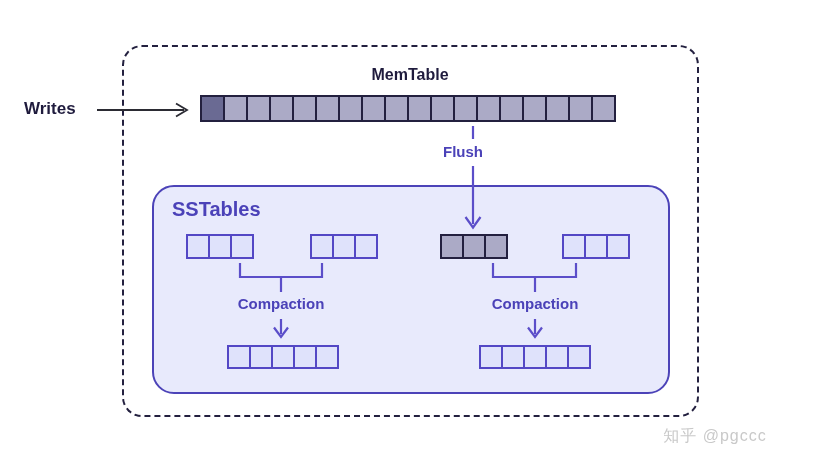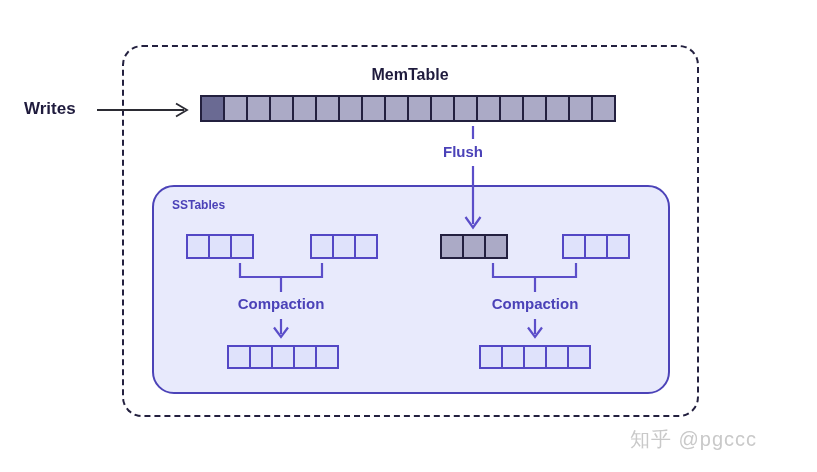--- a/index.html
+++ b/index.html
@@ -13,26 +13,26 @@
     left:122px;top:45px;width:573px;height:368px;
     border:2px dashed #23203f;border-radius:20px;
   }
   
   .lbl{position:absolute;font-weight:bold;white-space:nowrap;text-align:center;}
   .navy{color:#1f1b3d;}
   .purple{color:#4b42b8;}
   .writes-lbl{left:24px;top:99px;font-size:17px;}
   .memtable-title{left:200px;top:66px;width:420px;text-align:center;font-size:16px;}
   .flush-lbl{left:443px;top:143px;width:60px;text-align:left;font-size:15px;}
-  .sstables-lbl{left:172px;top:198px;font-size:12px;}
+  .sstables-lbl{left:172px;top:198px;font-size:20px;}
   .compaction-left{left:221px;top:295px;width:120px;text-align:center;font-size:15px;}
   .compaction-right{left:475px;top:295px;width:120px;text-align:center;font-size:15px;}
   .watermark{
-    position:absolute;left:630px;top:426px;width:170px;text-align:left;
-    color:#c9c9c9;font-size:20px;font-weight:normal;letter-spacing:1px;
+    position:absolute;left:630px;top:426px;width:170px;text-align:center;
+    color:#c9c9c9;font-size:16px;font-weight:normal;letter-spacing:1px;
   }
   
   .sstables-box{
     left:152px;top:185px;width:514px;height:205px;
     background:#e8eafc;border:2px solid #4c43b8;border-radius:22px;
   }
   
   .cellrow{position:absolute;display:flex;}
   .cell{
     box-sizing:border-box;width:24px;height:25px;margin-left:-2px;

